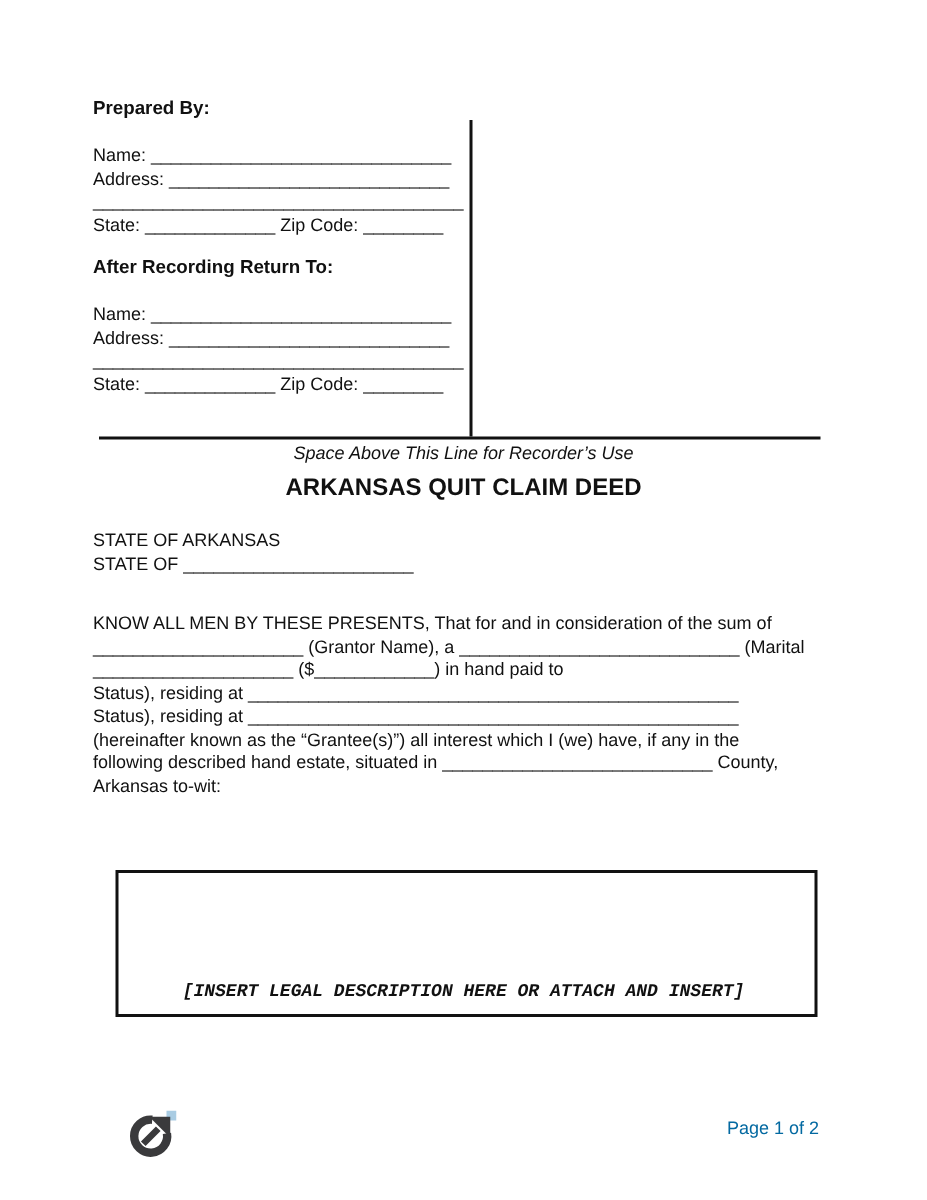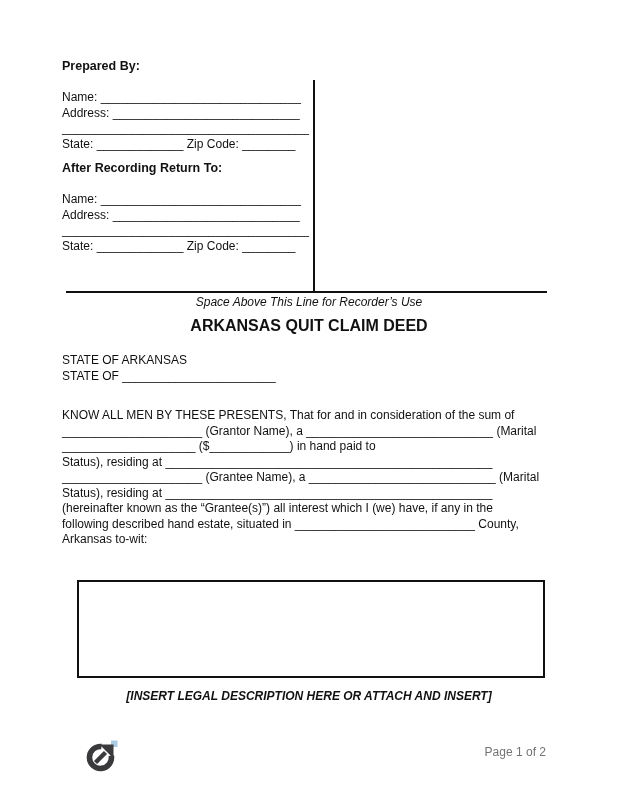--- a/index.html
+++ b/index.html
@@ -21,38 +21,38 @@
     font-size:12px;font-style:italic;text-align:center;line-height:14px;white-space:pre;
   }
   .doc-title{
     font-size:16px;font-weight:bold;text-align:center;line-height:18px;white-space:pre;
   }
   .body-par .txt{white-space:pre;}
   .legal-box{border:2px solid #111111;box-sizing:border-box;background:#ffffff;}
   .insert-caption{
     font-size:12px;font-style:italic;font-weight:bold;text-align:center;line-height:14px;white-space:pre;
   }
-  .page-indicator{font-size:12px;text-align:right;line-height:14px;color:#737373;white-space:pre;}
+  .page-indicator{font-size:12px;text-align:right;line-height:14px;color:#0369a1;white-space:pre;}
 </style>
 </head>
 <body>
 
 <div class="page">
 
-  <div class="abs" style="left:62px;top:60px;width:250px;">
+  <div class="abs" style="left:62px;top:66px;width:250px;">
     <div class="block-heading">Prepared By:</div>
     <div class="rows">
       <div class="txt">Name: ______________________________</div>
       <div class="txt">Address: ____________________________</div>
       <div class="txt">_____________________________________</div>
       <div class="txt">State: _____________ Zip Code: ________</div>
     </div>
   </div>
 
-  <div class="abs" style="left:62px;top:162px;width:250px;">
+  <div class="abs" style="left:62px;top:172px;width:250px;">
     <div class="block-heading">After Recording Return To:</div>
     <div class="rows">
       <div class="txt">Name: ______________________________</div>
       <div class="txt">Address: ____________________________</div>
       <div class="txt">_____________________________________</div>
       <div class="txt">State: _____________ Zip Code: ________</div>
     </div>
   </div>
 
   <div class="abs vline" style="left:313px;top:80px;height:211px;"></div>
@@ -65,30 +65,29 @@
   <div class="abs" style="left:62px;top:353px;width:494px;">
     <div class="txt">STATE OF ARKANSAS</div>
     <div class="txt">STATE OF _______________________</div>
   </div>
 
   <div class="abs body-par" style="left:62px;top:408px;width:520px;">
     <div class="txt">KNOW ALL MEN BY THESE PRESENTS, That for and in consideration of the sum of</div>
     <div class="txt">_____________________ (Grantor Name), a ____________________________ (Marital</div>
     <div class="txt">____________________ ($____________) in hand paid to</div>
     <div class="txt">Status), residing at _________________________________________________</div>
-    <div class="txt">_____________________ (Grantee Name), a ____________________________ (Marital</div>
     <div class="txt">Status), residing at _________________________________________________</div>
     <div class="txt">(hereinafter known as the “Grantee(s)”) all interest which I (we) have, if any in the</div>
     <div class="txt">following described hand estate, situated in ___________________________ County,</div>
     <div class="txt">Arkansas to-wit:</div>
   </div>
 
   <div class="abs legal-box" style="left:77px;top:580px;width:468px;height:98px;"></div>
 
-  <div class="abs insert-caption" style="left:62px;top:689px;width:494px;">[INSERT LEGAL DESCRIPTION HERE OR ATTACH AND INSERT]</div>
+  <div class="abs insert-caption" style="left:62px;top:654px;width:494px;font-family:Liberation Mono, monospace;">[INSERT LEGAL DESCRIPTION HERE OR ATTACH AND INSERT]</div>
 
   <div class="abs" style="left:86px;top:740px;width:32px;height:32px;">
     <svg width="32" height="32" viewBox="0 0 32 32">
       <rect x="25" y="0.5" width="6.5" height="6.5" fill="#a9cce3"></rect>
       <path d="M 25.3 15.6 A 11 11 0 1 1 15.5 6.5" fill="none" stroke="#3a3a3c" stroke-width="5.6"></path>
       <line x1="9.5" y1="22.5" x2="19.5" y2="12.5" stroke="#3a3a3c" stroke-width="4.4"></line>
       <polygon points="13.5,4.5 27.5,4.5 27.5,18.5" fill="#3a3a3c"></polygon>
     </svg>
   </div>
 

